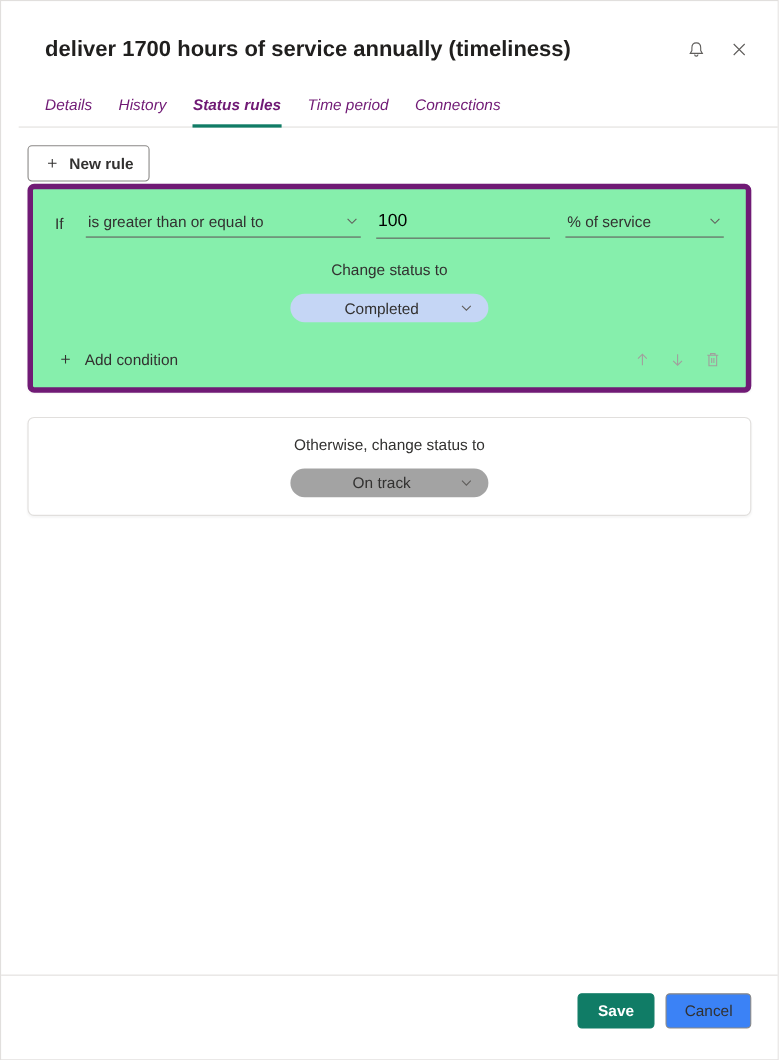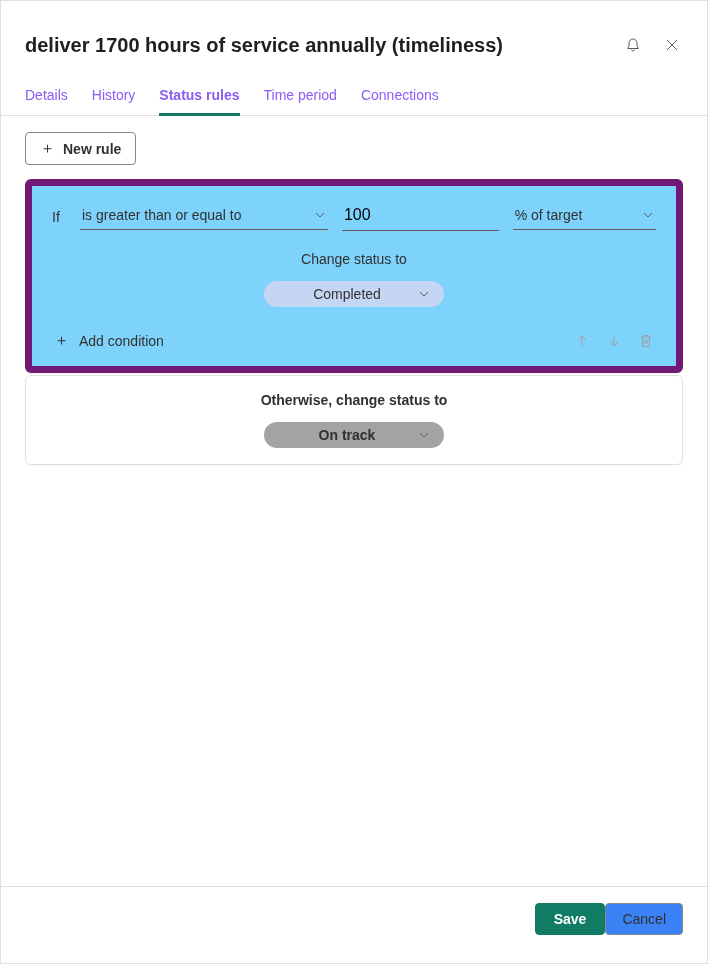--- a/index.html
+++ b/index.html
@@ -17,21 +17,21 @@
       position: relative;
     }
     .panel {
       border: 1px solid #e1dfdd;
       width: 100%;
       height: 100%;
       display: flex;
       flex-direction: column;
     }
     .header {
-      padding: 32px 24px 0 24px;
+      padding: 32px 24px 0 40px;
     }
     .header-row {
       display: flex;
       align-items: center;
       justify-content: space-between;
     }
     .title {
       font-size: 20px;
       font-weight: 600;
       color: #201f1e;
@@ -61,24 +61,25 @@
       margin-left: -24px;
       margin-right: -24px;
       padding-left: 24px;
       padding-right: 24px;
     }
     .tab {
       background: none;
       border: none;
       padding: 10px 0 12px 0;
       font-size: 14px;
-      color: #8b5cf6;
+      color: #701a75;
       cursor: pointer;
       font-family: inherit;
       position: relative;
+      font-style: italic;
     }
     .tab.active {
       font-weight: 600;
     }
     .tab.active::after {
       content: "";
       position: absolute;
       left: 0;
       right: 0;
       bottom: -1px;
@@ -102,25 +103,25 @@
       font-weight: 600;
       color: #323130;
       cursor: pointer;
       font-family: inherit;
     }
     .plus-icon {
       font-size: 15px;
       font-weight: 400;
     }
     .rule-card {
-      border: 7px solid #701a75;
+      border: 5px solid #701a75;
       border-radius: 6px;
       padding: 16px 20px 12px 20px;
-      margin-top: 14px;
-      background: #7dd3fc;
+      margin-top: 2px;
+      background: #86efac;
       box-shadow: 0 1px 2px rgba(0,0,0,0.04);
     }
     .rule-row {
       display: flex;
       align-items: center;
       gap: 14px;
       flex-wrap: nowrap;
     }
     .if-label {
       font-size: 14px;
@@ -236,31 +237,30 @@
       border: none;
       cursor: pointer;
       color: #a19f9d;
       padding: 2px;
       display: flex;
     }
     .otherwise-card {
       border: 1px solid #e1dfdd;
       border-radius: 6px;
       padding: 16px 20px;
-      margin-top: 2px;
+      margin-top: 22px;
       background: #fff;
       box-shadow: 0 1px 2px rgba(0,0,0,0.04);
-      font-weight: bold;
     }
     .footer {
       border-top: 1px solid #e1dfdd;
       padding: 16px 24px 28px 24px;
       display: flex;
       justify-content: flex-end;
-      gap: 0;
+      gap: 10px;
     }
     .btn-primary {
       background: #107c66;
       border: 1px solid #107c66;
       color: #fff;
       font-weight: 600;
       font-size: 14px;
       padding: 7px 18px;
       border-radius: 4px;
       cursor: pointer;
@@ -334,21 +334,21 @@
                 <path d="M2 4 L6 8 L10 4"></path>
               </svg>
           </span>
         </div>
 
         <div class="field-input">
           <input class="input-underline" value="100" style="">
         </div>
 
         <div class="field-select field-unit">
-          <span class="field-text">% of target</span>
+          <span class="field-text">% of service</span>
           <span class="chev">
             <svg width="12" height="12" viewBox="0 0 12 12" fill="none" stroke="currentColor" stroke-width="1">
                 <path d="M2 4 L6 8 L10 4"></path>
               </svg>
           </span>
         </div>
       </div>
 
       <div class="status-row">
         <span class="status-label">Change status to</span>

